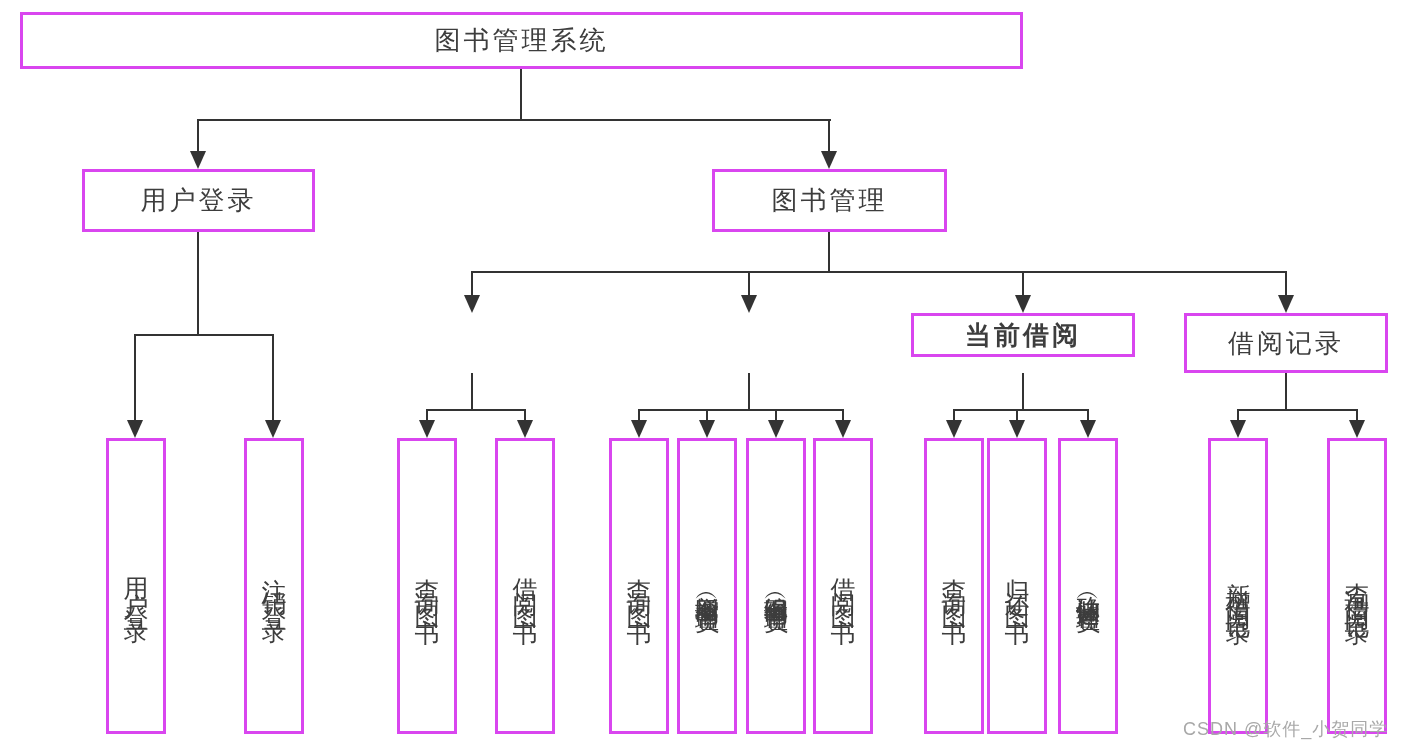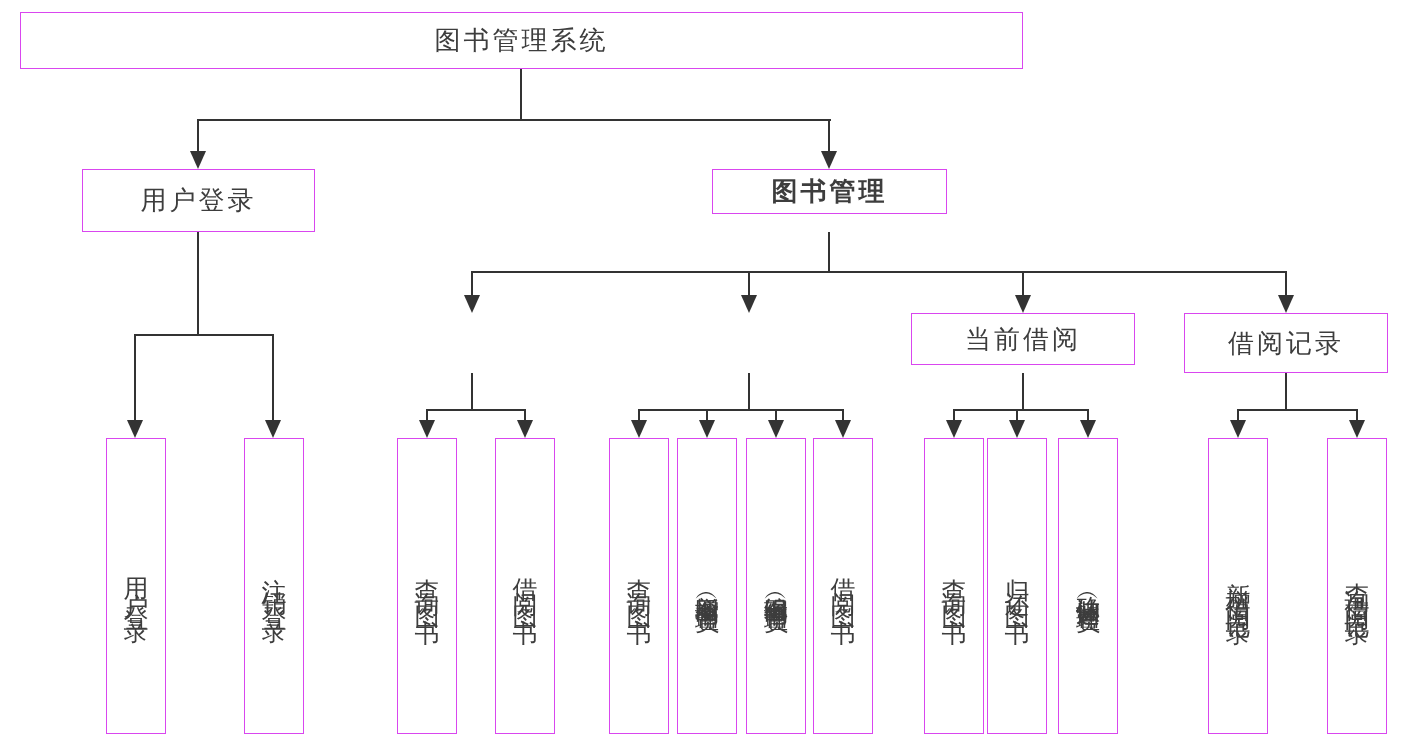--- a/index.html
+++ b/index.html
@@ -1,21 +1,21 @@
 <!DOCTYPE html>
 <html><head>
 <meta charset="utf-8">
 <style>
   html,body{margin:0;padding:0;background:#fff;}
   #stage{
     position:relative;width:1405px;height:747px;background:#ffffff;
     font-family:"Liberation Sans","DejaVu Sans",sans-serif;overflow:hidden;
   }
   .box{
-    position:absolute;background:#ffffff;border:1px solid #d946ef;
+    position:absolute;background:#ffffff;border:3px solid #d946ef;
     box-sizing:border-box;display:flex;align-items:center;justify-content:center;
     color:#3d3d3d;
   }
   .hbox{font-size:26px;letter-spacing:3px;white-space:nowrap;}
   .vbox{
     writing-mode:vertical-rl;text-orientation:mixed;
     font-size:25px;letter-spacing:14px;line-height:1;
   }
   .vbox.med{letter-spacing:8px;}
   .vbox.long{letter-spacing:2px;font-size:24px;}
@@ -42,21 +42,21 @@
   <i class="line" style="left:520px;top:69px;width:2px;height:51px;"></i>
   <i class="line" style="left:197px;top:119px;width:634px;height:2px;"></i>
   <i class="line" style="left:197px;top:119px;width:2px;height:34px;"></i>
   <i class="arrow" style="left:190px;top:151px;"></i>
   <i class="line" style="left:828px;top:119px;width:2px;height:34px;"></i>
   <i class="arrow" style="left:821px;top:151px;"></i>
 
   <div class="box hbox" style="left:82px;top:169px;width:233px;height:63px;">
     <span>用户登录</span>
   </div>
-  <div class="box hbox" style="left:712px;top:169px;width:235px;height:45px;font-weight:bold;">
+  <div class="box hbox" style="left:712px;top:169px;width:235px;height:63px;">
     <span>图书管理</span>
   </div>
 
   <i class="line" style="left:197px;top:232px;width:2px;height:103px;"></i>
   <i class="line" style="left:135px;top:334px;width:139px;height:2px;"></i>
   <i class="line" style="left:134px;top:334px;width:2px;height:87px;"></i>
   <i class="arrow" style="left:127px;top:420px;"></i>
   <i class="line" style="left:272px;top:334px;width:2px;height:87px;"></i>
   <i class="arrow" style="left:265px;top:420px;"></i>
 
@@ -64,21 +64,21 @@
   <i class="line" style="left:472px;top:271px;width:815px;height:2px;"></i>
   <i class="line" style="left:471px;top:271px;width:2px;height:26px;"></i>
   <i class="arrow" style="left:464px;top:295px;"></i>
   <i class="line" style="left:748px;top:271px;width:2px;height:26px;"></i>
   <i class="arrow" style="left:741px;top:295px;"></i>
   <i class="line" style="left:1022px;top:271px;width:2px;height:26px;"></i>
   <i class="arrow" style="left:1015px;top:295px;"></i>
   <i class="line" style="left:1285px;top:271px;width:2px;height:26px;"></i>
   <i class="arrow" style="left:1278px;top:295px;"></i>
 
-  <div class="box hbox" style="left:911px;top:313px;width:224px;height:52px;">
+  <div class="box hbox" style="left:911px;top:313px;width:224px;height:44px;font-weight:bold;">
     <span>当前借阅</span>
   </div>
   <div class="box hbox" style="left:1184px;top:313px;width:204px;height:60px;">
     <span>借阅记录</span>
   </div>
 
   <i class="line" style="left:471px;top:373px;width:2px;height:38px;"></i>
   <i class="line" style="left:427px;top:409px;width:99px;height:2px;"></i>
   <i class="line" style="left:426px;top:409px;width:2px;height:12px;"></i>
   <i class="arrow" style="left:419px;top:420px;"></i>
@@ -149,14 +149,15 @@
     <span>确认归还（管理员）</span>
   </div>
 
   <div class="box vbox med" style="left:1208px;top:438px;width:60px;height:296px;">
     <span>新增借阅记录</span>
   </div>
   <div class="box vbox med" style="left:1327px;top:438px;width:60px;height:296px;">
     <span>查询借阅记录</span>
   </div>
 
+  <span class="watermark">CSDN @软件_小贺同学</span>
 
 </div>
 
 </body></html>

